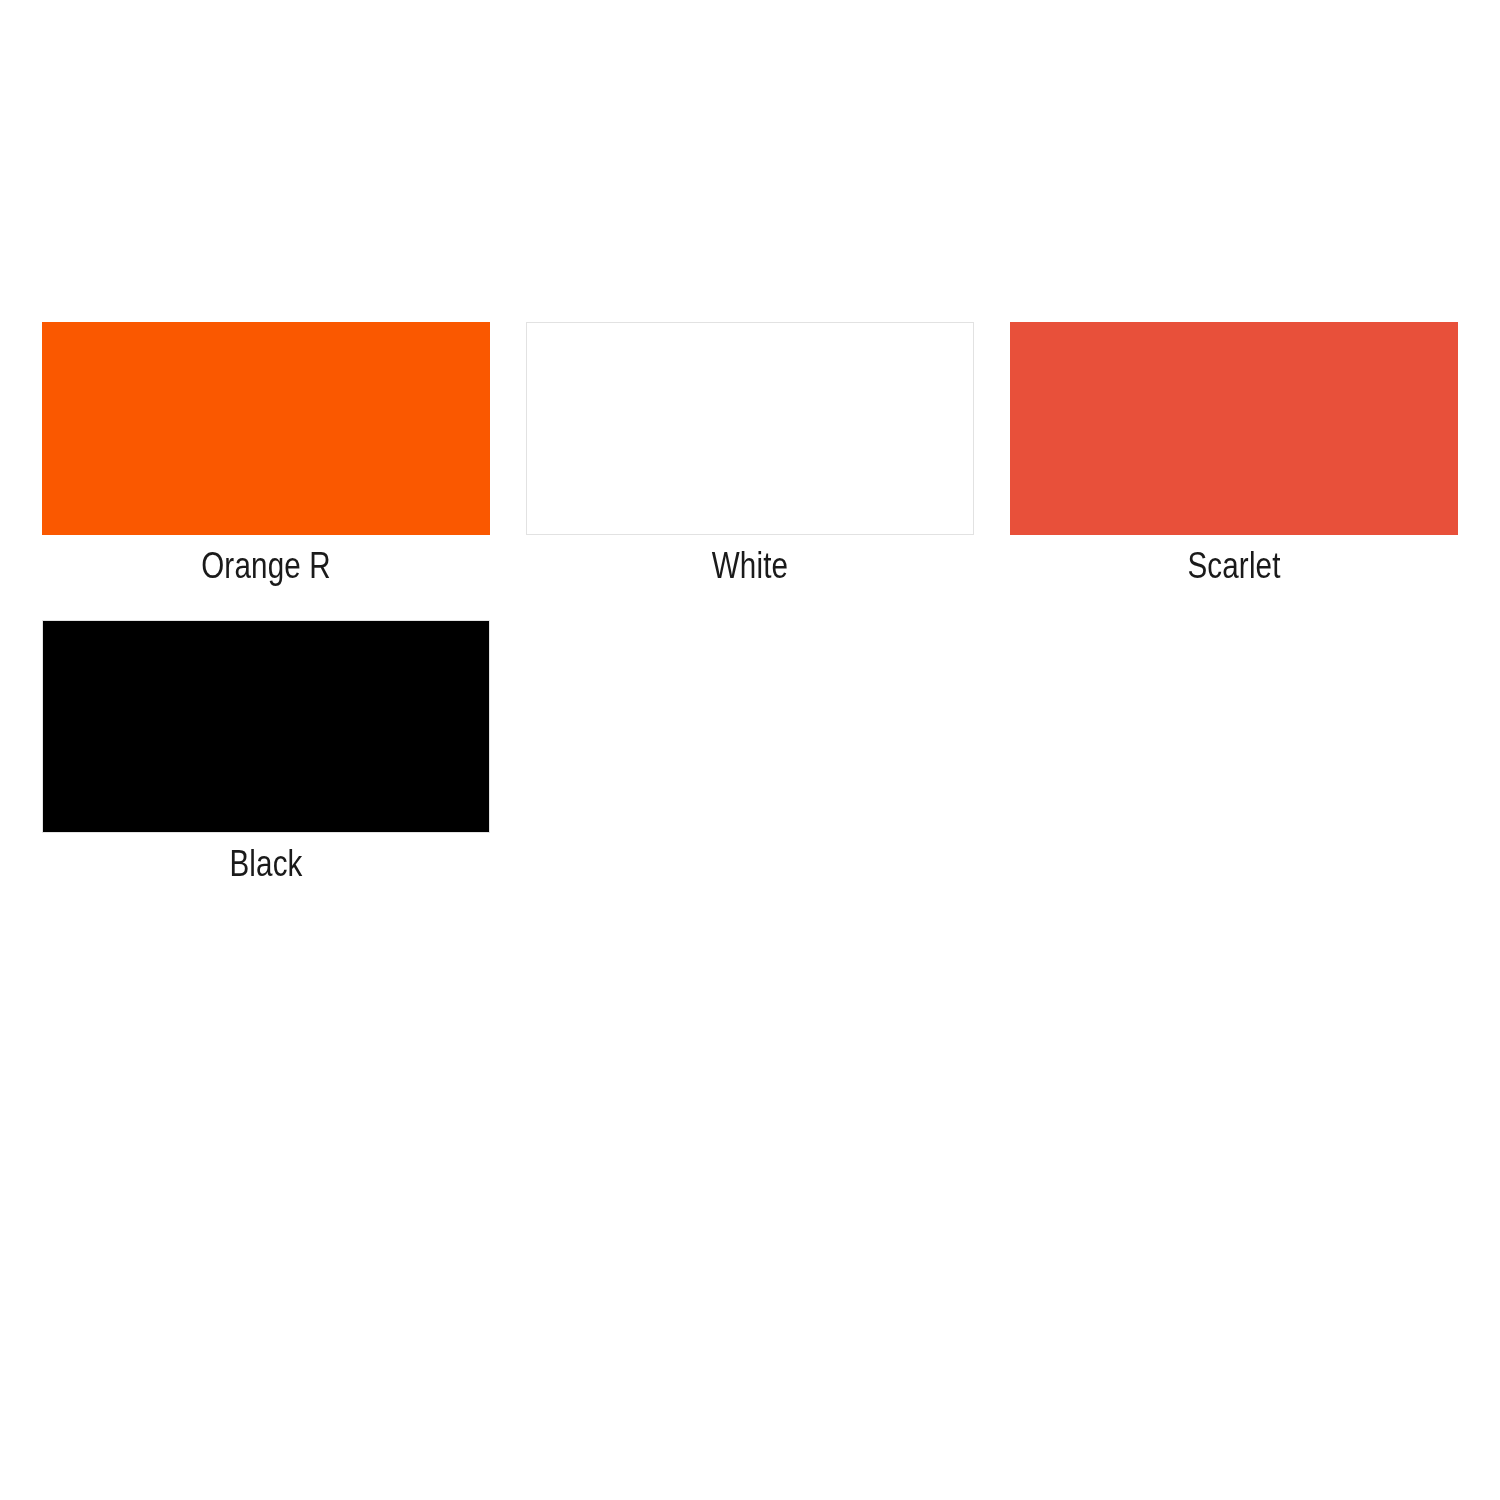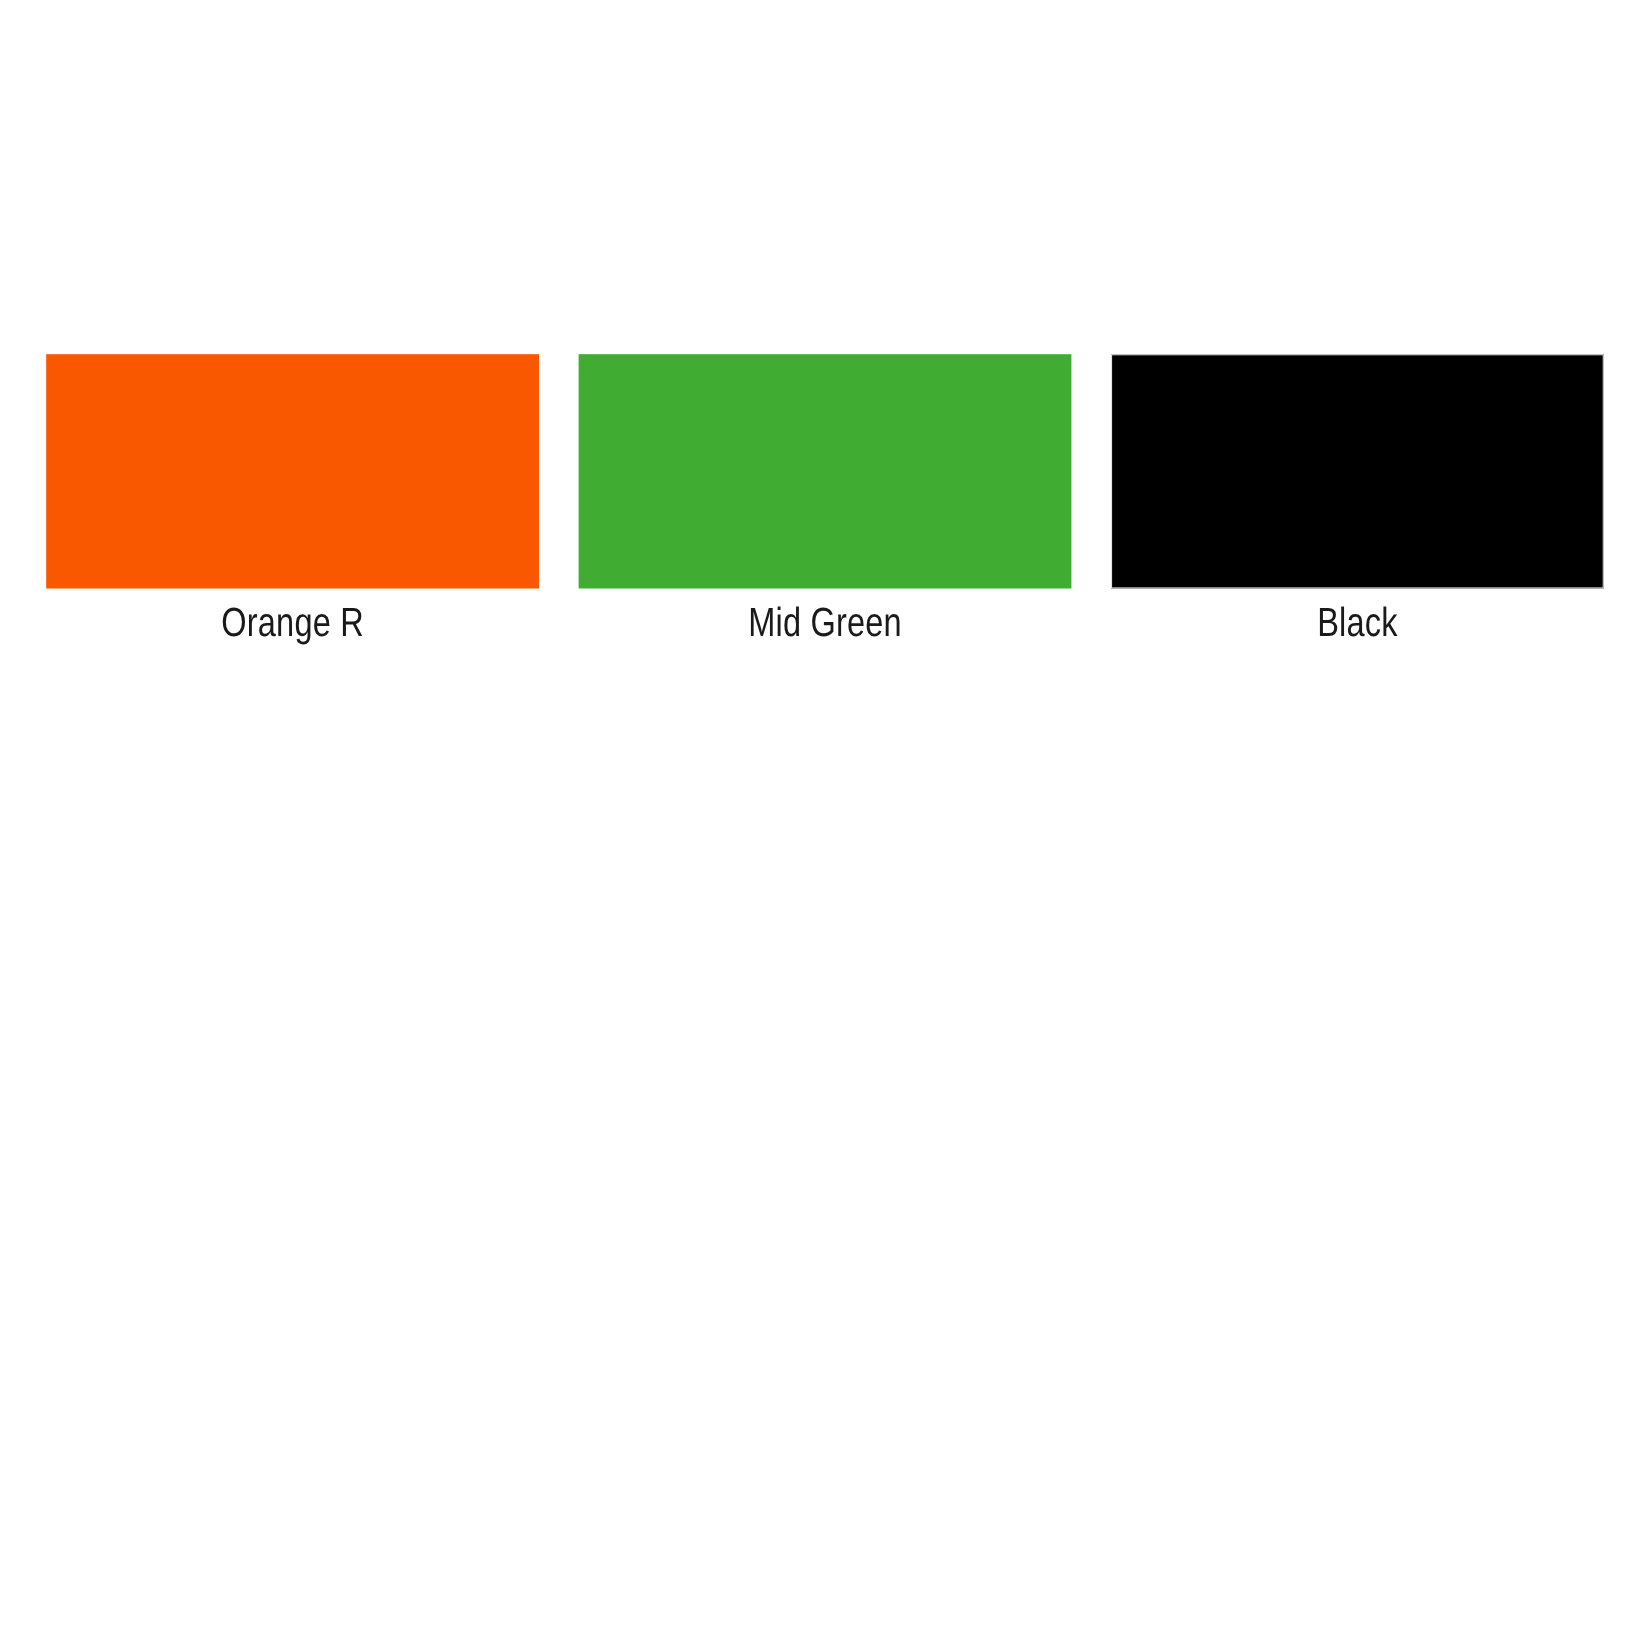--- a/index.html
+++ b/index.html
@@ -77,26 +77,30 @@
 
     <div class="swatch-cell">
       <div class="swatch-chip" style="background-color: rgb(250, 88, 0);"></div>
       <div class="swatch-label" style="color: rgb(26, 26, 26);">Orange R</div>
     </div>
 
 
 
 
 
-
+    <div class="swatch-cell">
+      <div class="swatch-chip has-outline" style="background-color: rgb(255, 255, 255); border-color: rgb(226, 226, 226);"></div>
+      <div class="swatch-label" style="color: rgb(26, 26, 26);">White</div>
+    </div>
 
     <div class="swatch-cell">
-      <div class="swatch-chip" style="background-color: rgb(65, 172, 50);"></div>
-      <div class="swatch-label" style="color: rgb(26, 26, 26);">Mid Green</div>
+      <div class="swatch-chip" style="background-color: rgb(232, 80, 58);"></div>
+      <div class="swatch-label" style="color: rgb(26, 26, 26);">Scarlet</div>
     </div>
+
 
     <div class="swatch-cell">
       <div class="swatch-chip has-outline" style="background-color: rgb(0, 0, 0); border-color: rgb(226, 226, 226);"></div>
       <div class="swatch-label" style="color: rgb(26, 26, 26);">Black</div>
     </div>
 
   </div>
 </div>
 
 </body></html>

